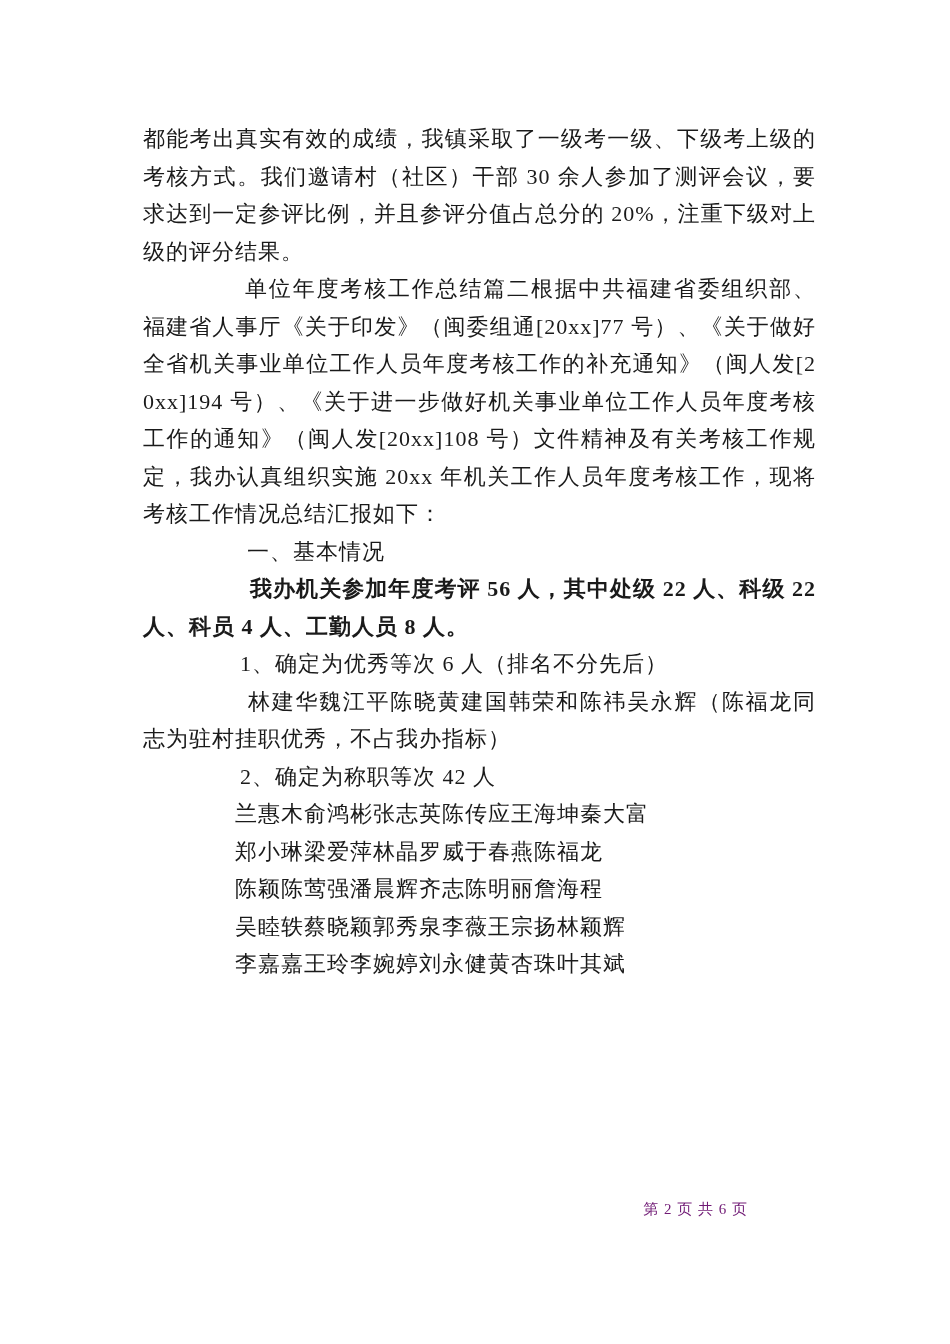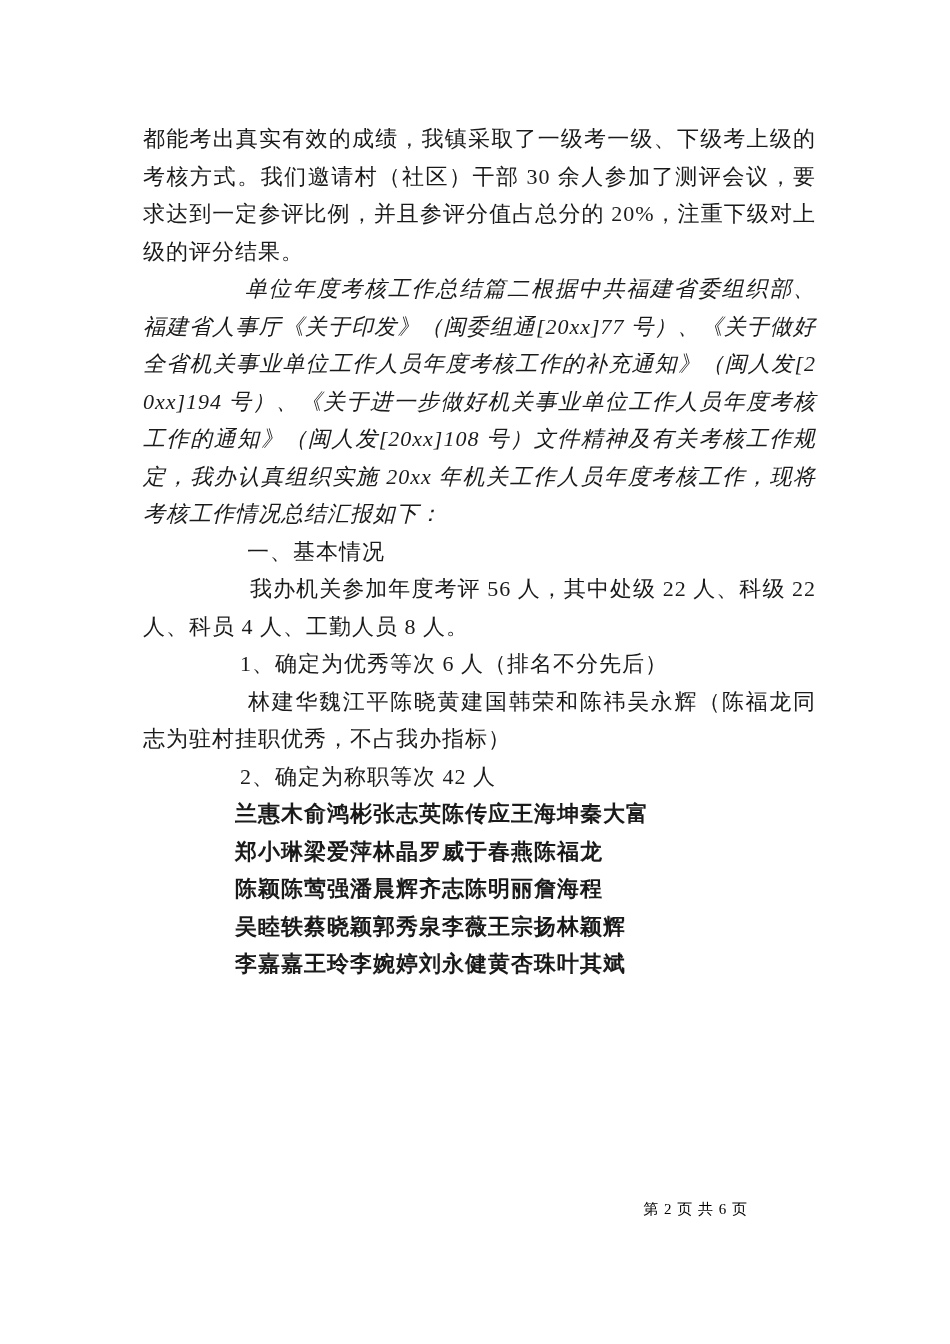--- a/index.html
+++ b/index.html
@@ -25,34 +25,34 @@
   .content p {
     margin: 0;
     font-size: 22px;
     line-height: 37.5px;
     letter-spacing: 1px;
     text-align: justify;
     word-break: break-all;
   }
   
   .i90  { text-indent: 90px; }
-  .i92  { text-indent: 92px; font-weight: bold; }
+  .i92  { text-indent: 92px; }
   .i97  { text-indent: 97px; }
-  .i102 { text-indent: 102px; font-style: italic; }
+  .i102 { text-indent: 102px; }
   .i104 { text-indent: 104px; }
   .i105 { text-indent: 105px; }
-  .i107 { text-indent: 107px; }
+  .i107 { text-indent: 107px; font-weight: bold; }
   .single { text-align: left; }
   .footer {
     position: absolute;
     top: 1200px;
     right: 138px;
     font-size: 15px;
     letter-spacing: 1px;
-    color: #000000;
+    color: #701a75;
     text-align: right;
   }
 </style>
 </head>
 <body>
 
 <div class="page">
   <div class="content">
     <p>都能考出真实有效的成绩，我镇采取了一级考一级、下级考上级的考核方式。我们邀请村（社区）干部 30 余人参加了测评会议，要求达到一定参评比例，并且参评分值占总分的 20%，注重下级对上级的评分结果。</p>
     <p class="i102">单位年度考核工作总结篇二根据中共福建省委组织部、福建省人事厅《关于印发》（闽委组通[20xx]77 号）、《关于做好全省机关事业单位工作人员年度考核工作的补充通知》（闽人发[20xx]194 号）、《关于进一步做好机关事业单位工作人员年度考核工作的通知》（闽人发[20xx]108 号）文件精神及有关考核工作规定，我办认真组织实施 20xx 年机关工作人员年度考核工作，现将考核工作情况总结汇报如下：</p>

